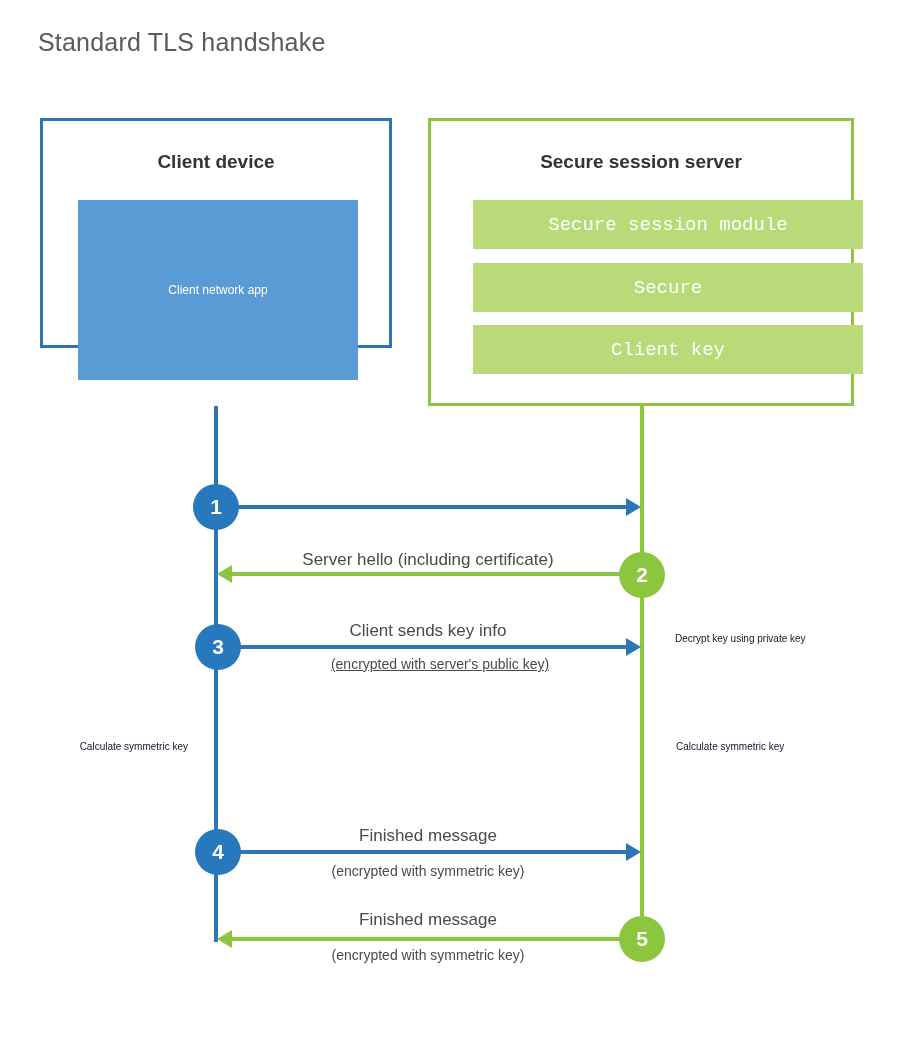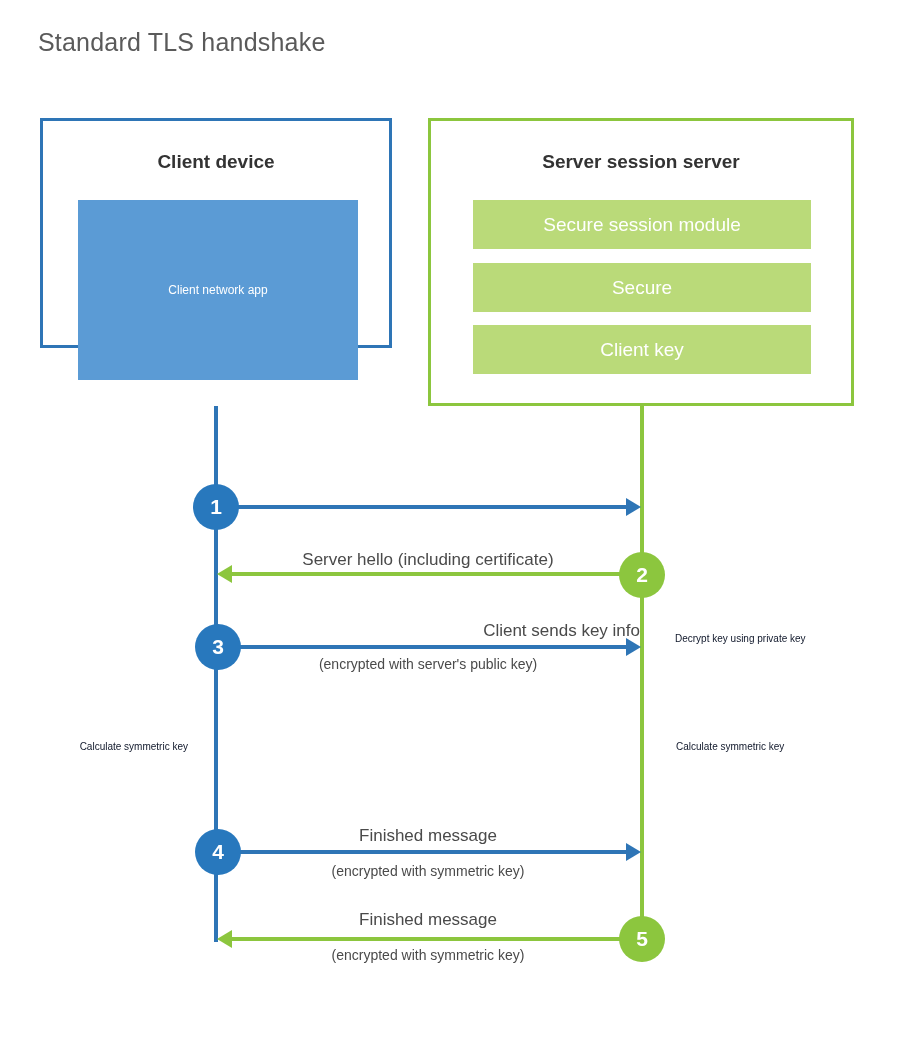--- a/index.html
+++ b/index.html
@@ -68,29 +68,30 @@
     font-size: 12px;
     font-weight: 300;
     line-height: 1.35;
     padding: 0 18px;
   }
 
   
   .server-bar {
     position: absolute;
     left: 42px;
-    width: 338px;
+    width: 390px;
     height: 49px;
     background: #bada79;
     color: #ffffff;
     display: flex;
     align-items: center;
     justify-content: center;
     font-size: 19px;
     font-weight: 300;
+    font-family: Liberation Mono, monospace;
   }
   #server-bar-0 { top: 79px; }
   #server-bar-1 { top: 142px; }
   #server-bar-2 { top: 204px; }
 
   
   .lifeline {
     position: absolute;
     width: 4px;
   }
@@ -174,43 +175,43 @@
 <div id="page">
 
   <div id="diagram-title">Standard TLS handshake</div>
 
   <div id="client-box" class="party-box">
     <div id="client-title" class="party-title">Client device</div>
     <div id="client-app-block">Client network app</div>
   </div>
 
   <div id="server-box" class="party-box">
-    <div id="server-title" class="party-title">Server session server</div>
+    <div id="server-title" class="party-title">Secure session server</div>
     <div id="server-bar-0" class="server-bar">Secure session module</div>
     <div id="server-bar-1" class="server-bar">Secure</div>
     <div id="server-bar-2" class="server-bar">Client key</div>
   </div>
 
   <div id="client-lifeline" class="lifeline"></div>
   <div id="server-lifeline" class="lifeline"></div>
 
   <div class="msg-line blue" style="left:218px; top:505px; width:410px;"></div>
   <div class="arrow-head right-blue" style="left:626px; top:498px;"></div>
   <div class="step-circle blue" style="left:193px; top:484px;">1</div>
 
   <div class="msg-label" style="left:216px; top:550px; width:424px;">Server hello (including certificate)</div>
   <div class="msg-line green" style="left:230px; top:572px; width:398px;"></div>
   <div class="arrow-head left-green" style="left:217px; top:565px;"></div>
   <div class="step-circle green" style="left:619px; top:552px;">2</div>
 
-  <div class="msg-label" style="left:216px; top:621px; width:424px;text-align:right;">Client sends key info</div>
+  <div class="msg-label" style="left:216px; top:621px; width:424px;">Client sends key info</div>
   <div class="msg-line blue" style="left:218px; top:645px; width:410px;"></div>
   <div class="arrow-head right-blue" style="left:626px; top:638px;"></div>
   <div class="step-circle blue" style="left:195px; top:624px;">3</div>
-  <div class="msg-sublabel" style="left:216px; top:656px; width:424px;">(encrypted with server's public key)</div>
+  <div class="msg-sublabel" style="left:228px; top:656px; width:424px;text-decoration:underline;">(encrypted with server's public key)</div>
 
   <div class="side-note left-aligned" style="left:675px; top:632px; width:150px;">Decrypt key using private key</div>
 
   <div class="side-note right-aligned" style="left:60px; top:740px; width:128px;">Calculate symmetric key</div>
   <div class="side-note left-aligned" style="left:676px; top:740px; width:150px;">Calculate symmetric key</div>
 
   <div class="msg-label" style="left:216px; top:826px; width:424px;">Finished message</div>
   <div class="msg-line blue" style="left:218px; top:850px; width:410px;"></div>
   <div class="arrow-head right-blue" style="left:626px; top:843px;"></div>
   <div class="step-circle blue" style="left:195px; top:829px;">4</div>

